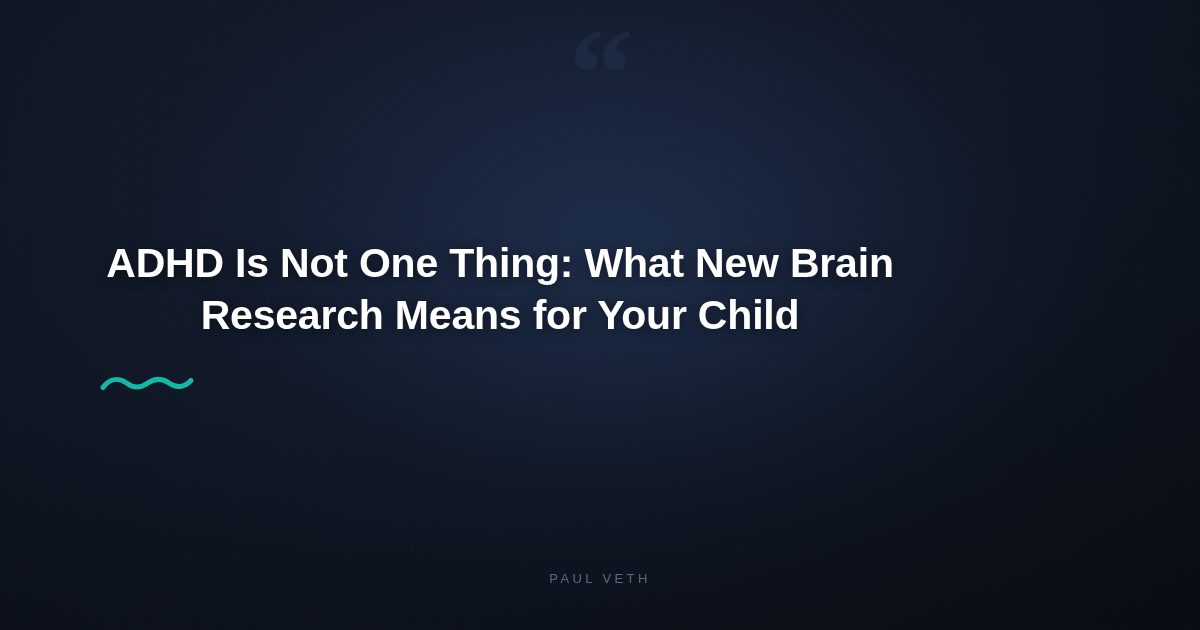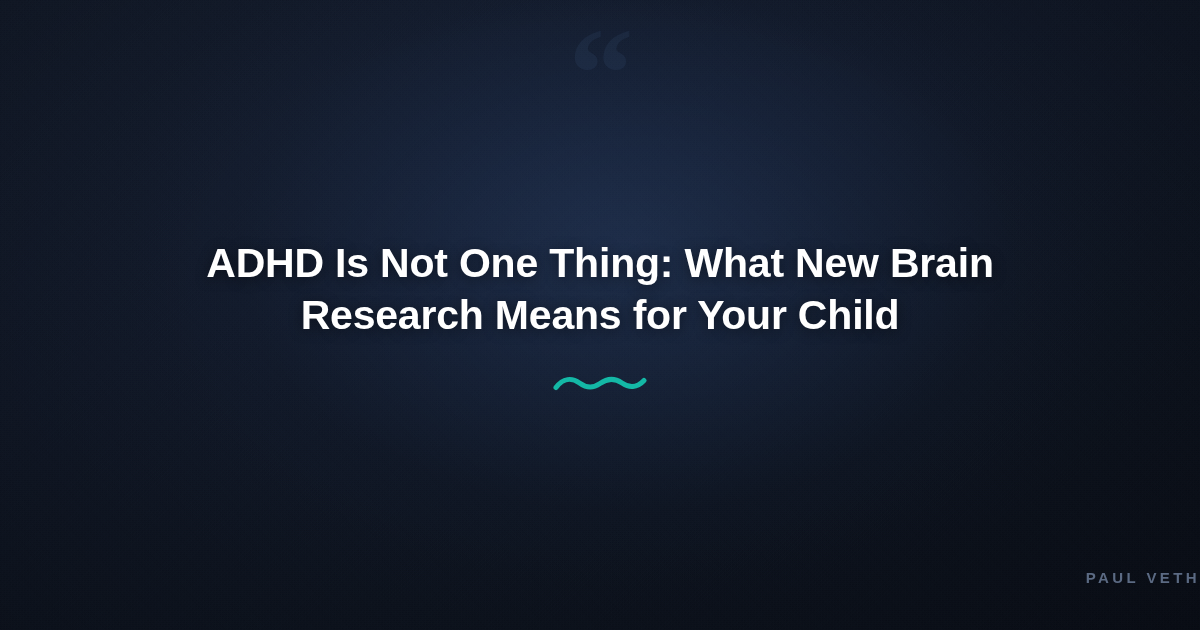--- a/index.html
+++ b/index.html
@@ -86,21 +86,20 @@
     user-select: none;
     letter-spacing: -2px;
   }
 
   
   .content {
     position: absolute;
     inset: 0;
     display: flex;
     flex-direction: column;
-    align-items: center;
     justify-content: center;
     padding: 16px 100px;
     box-sizing: border-box;
   }
 
   .headline {
     margin: 0;
     max-width: 800px;
     text-align: center;
     font-size: 41px;
@@ -115,23 +114,23 @@
     margin-top: 32px;
     display: block;
   }
 
   
   .byline {
     position: absolute;
     left: 0;
     right: 0;
     bottom: 44px;
-    text-align: right;
-    font-size: 15px;
-    font-weight: 700;
+    text-align: center;
+    font-size: 13px;
+    font-weight: 400;
     letter-spacing: 3.4px;
     color: #5b6a83;
     text-transform: uppercase;
   }
 </style>
 </head>
 <body>
 
 <div id="og-card">
 

